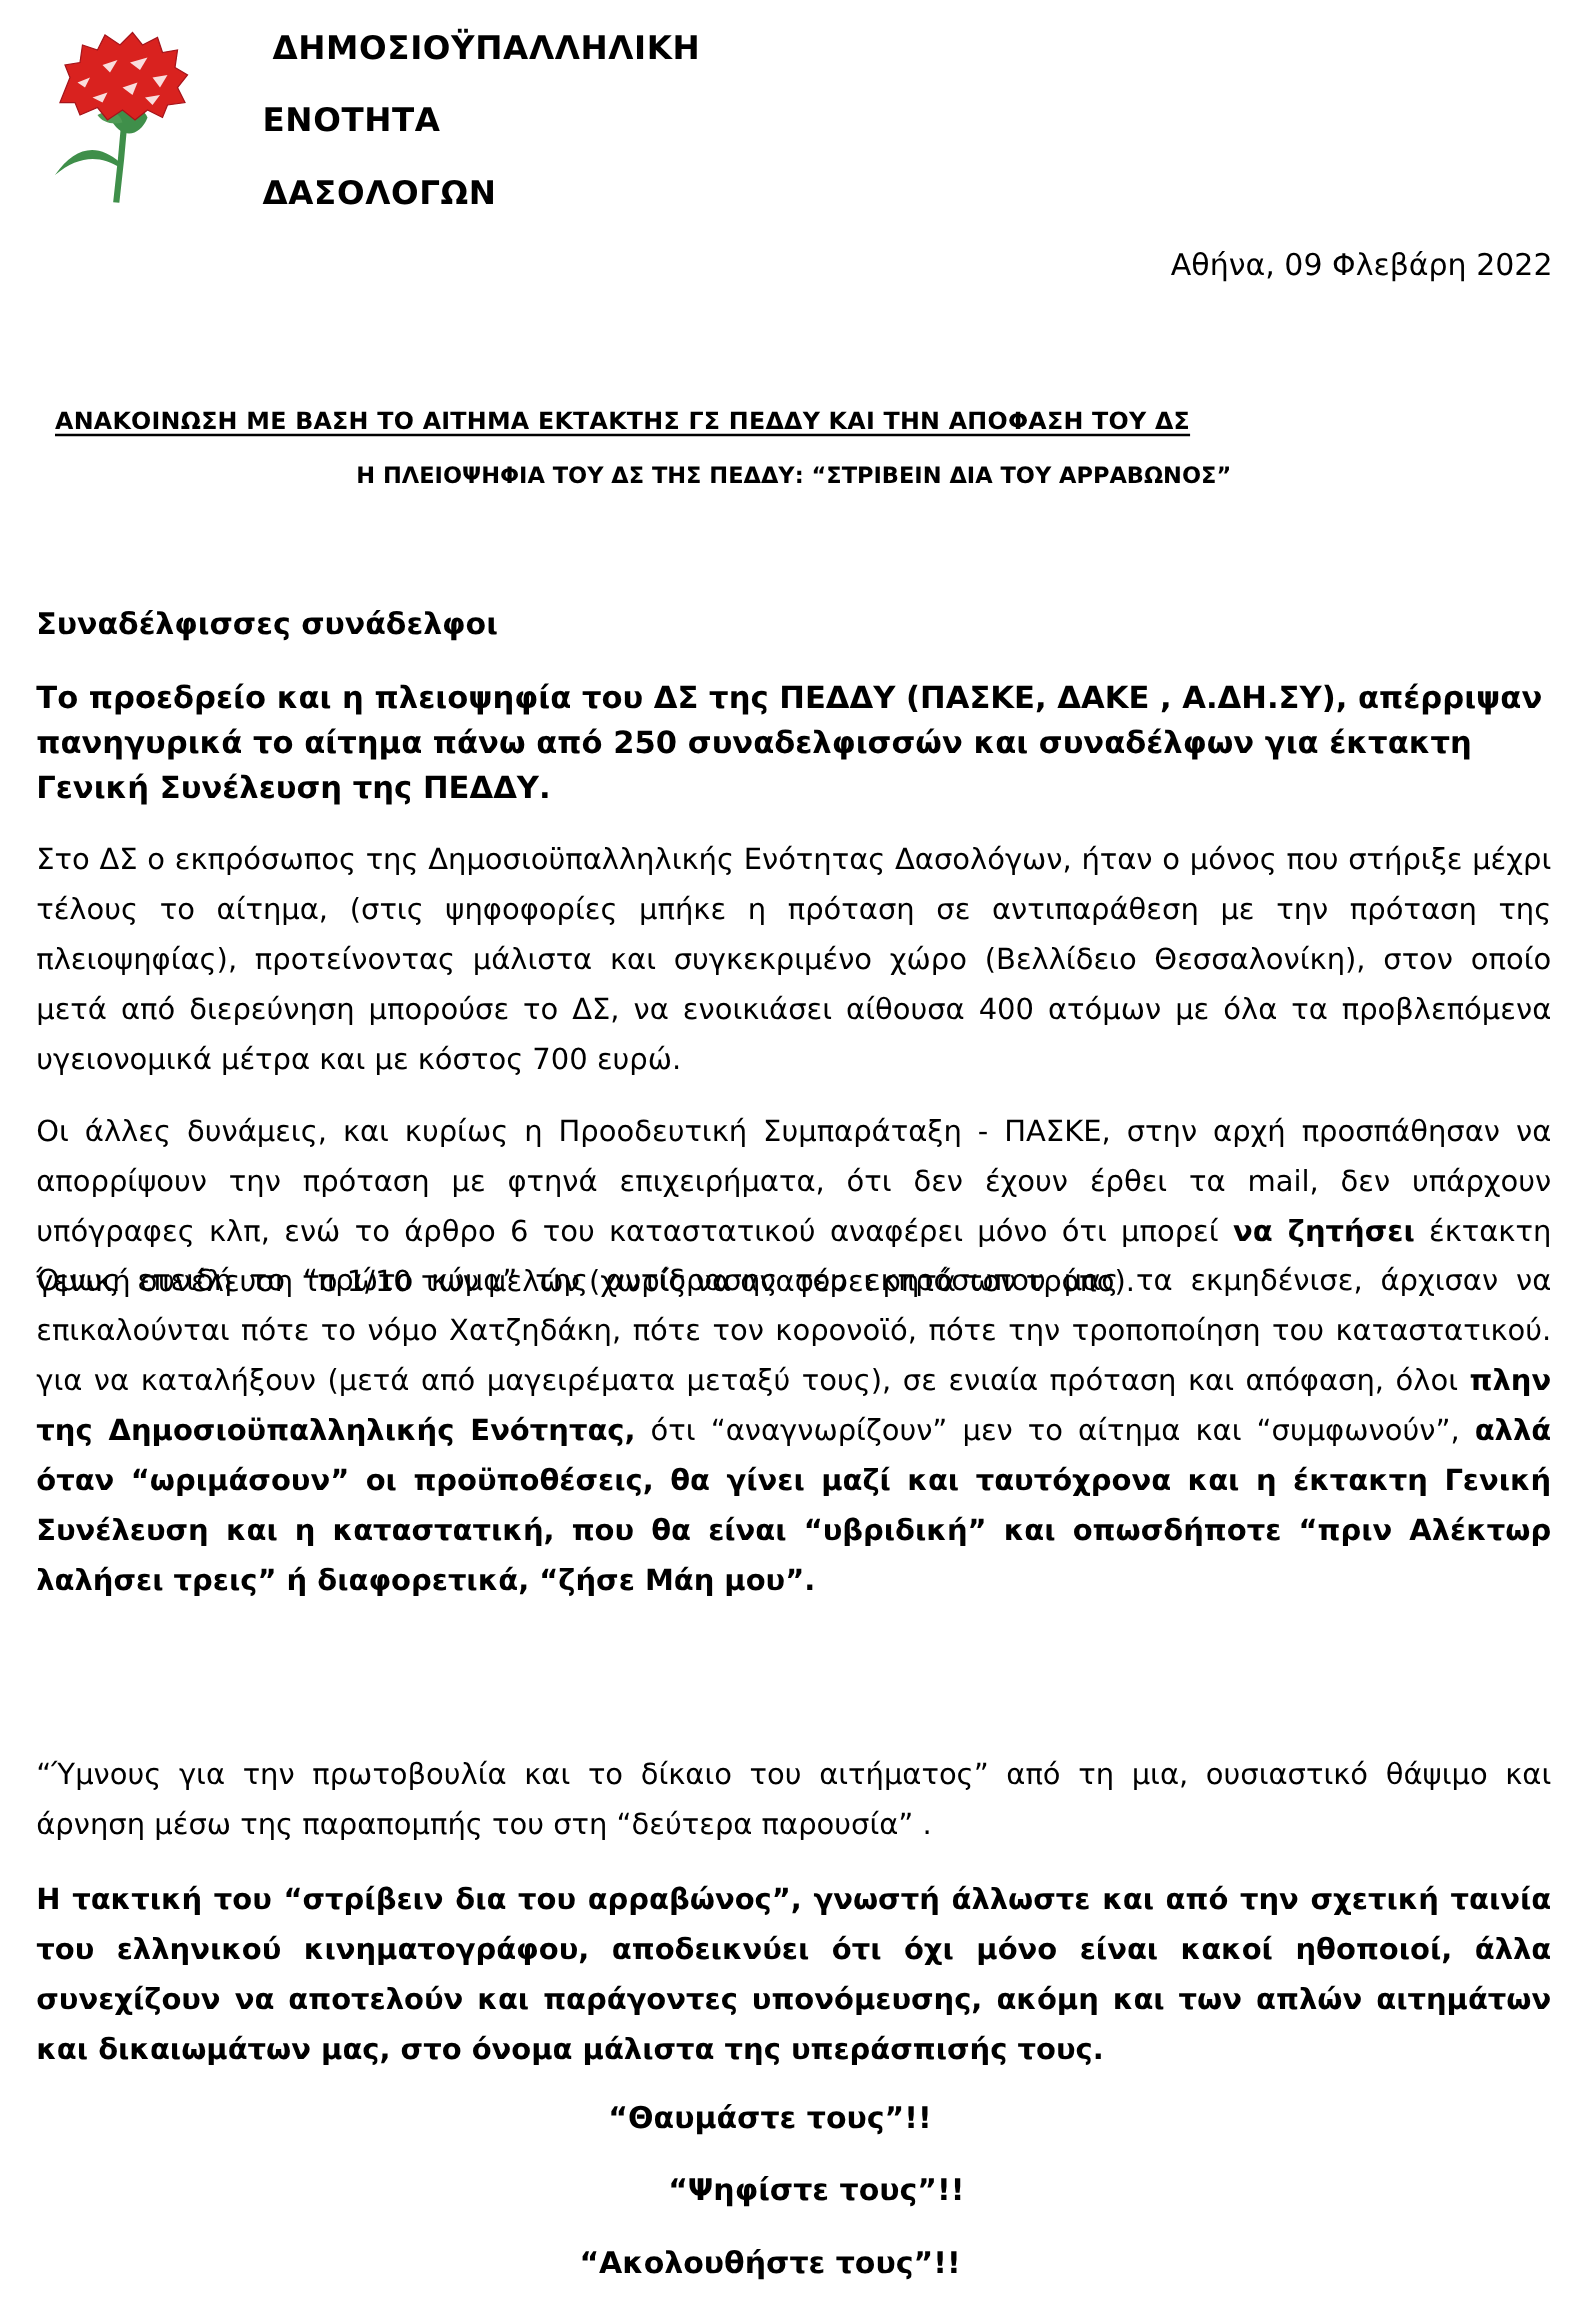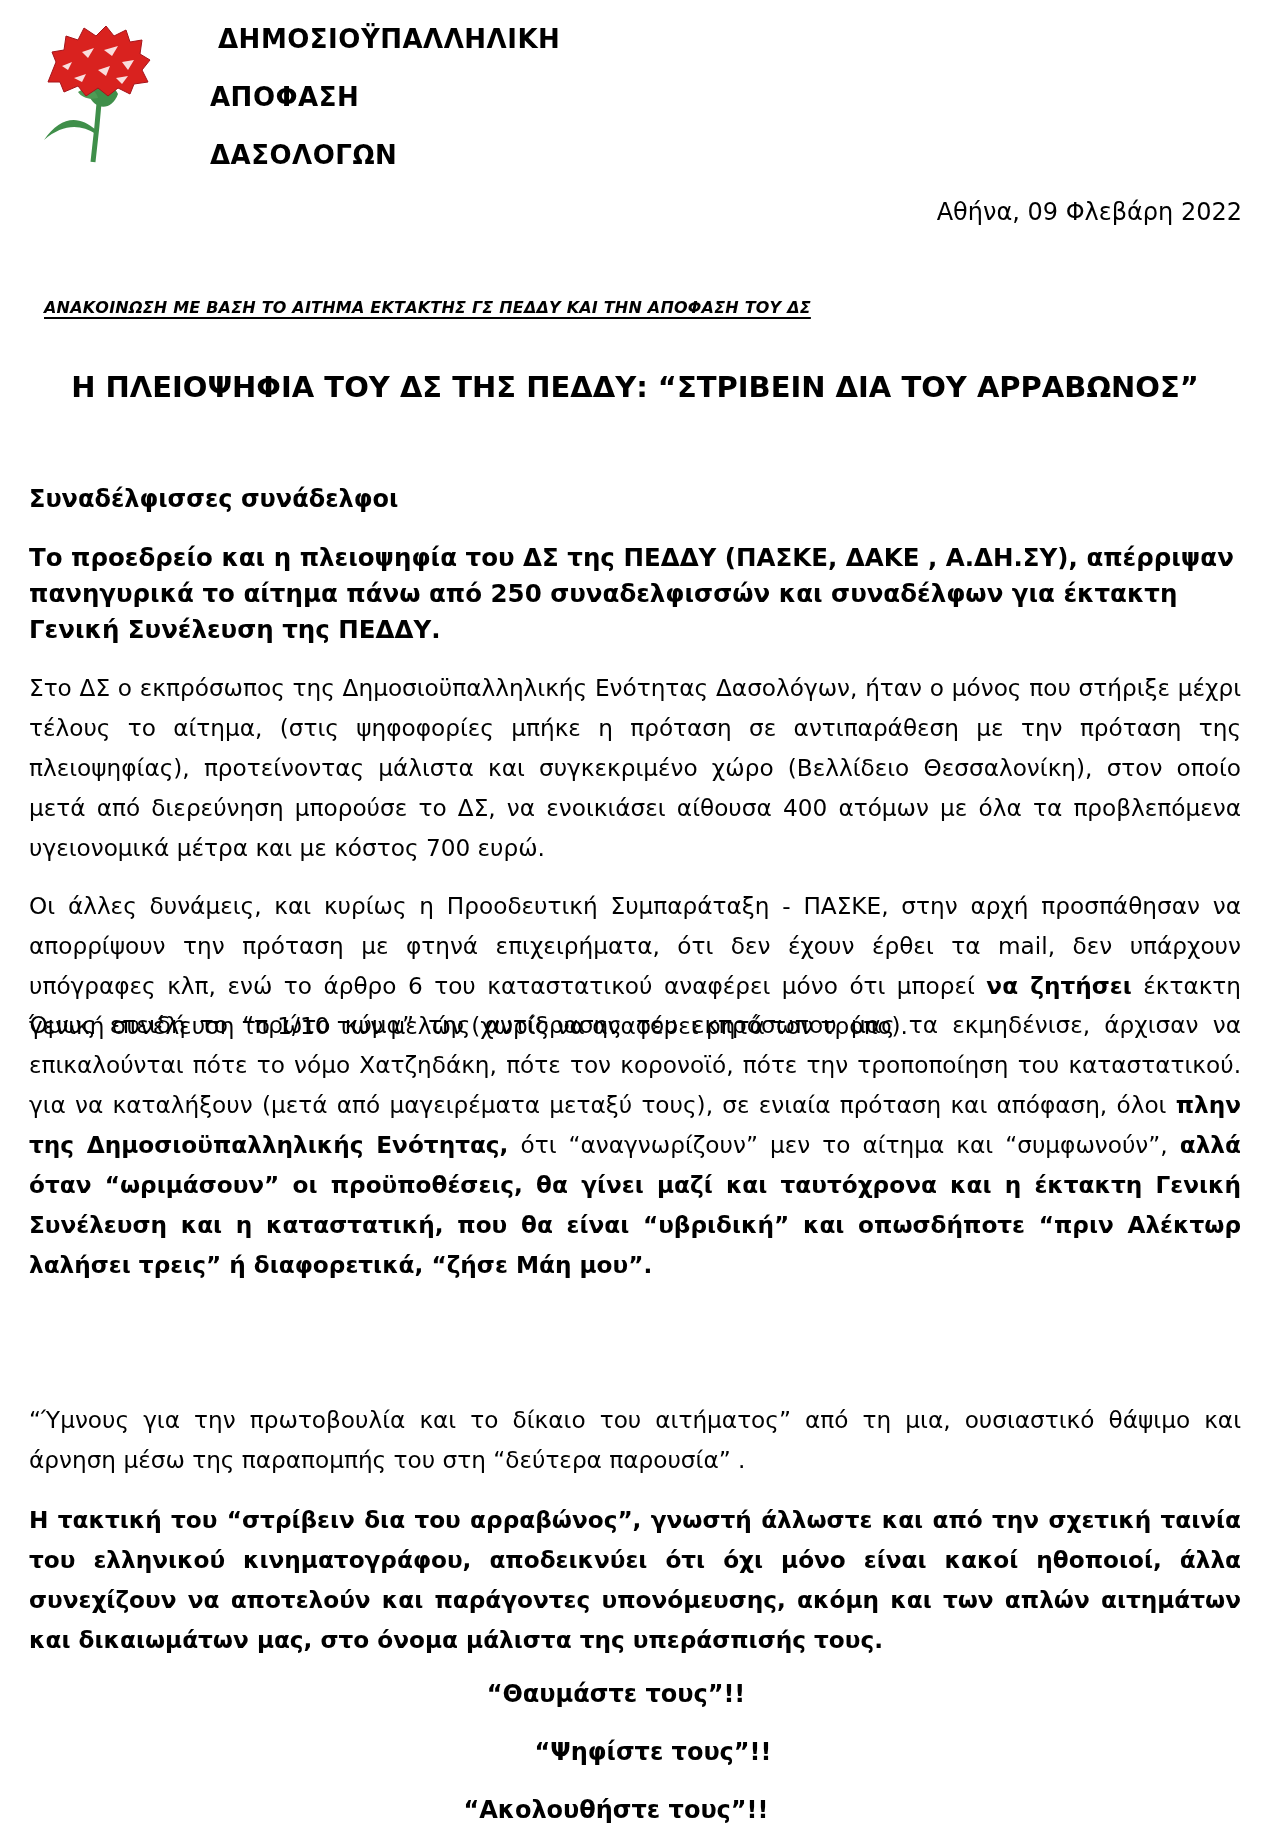--- a/index.html
+++ b/index.html
@@ -5,25 +5,25 @@
   html, body { margin: 0; padding: 0; background: #ffffff; }
   body { width: 1270px; height: 1839px; position: relative; overflow: hidden;
          font-family: "DejaVu Sans", sans-serif; color: #000; }
   .logo { position: absolute; left: 38px; top: 22px; width: 118px; height: 145px; }
   .org { position: absolute; font-weight: bold; font-size: 26px; letter-spacing: 0.5px;
          font-family: "DejaVu Sans", sans-serif; margin-left: 48px; }
   .org1 { left: 170px; top: 24px; }
   .org2 { left: 162px; top: 82px; }
   .org3 { left: 162px; top: 140px; text-align: center; }
   .date { position: absolute; right: 28px; top: 198px; font-size: 24px; }
-  .title1 { position: absolute; left: 44px; top: 298px; font-size: 16px; font-weight: bold;
+  .title1 { position: absolute; left: 44px; top: 326px; font-size: 19px; font-weight: bold;
             text-decoration: underline; text-decoration-thickness: 2px; text-underline-offset: 4px;
-            white-space: nowrap; letter-spacing: 0.2px; font-style: italic; }
+            white-space: nowrap; letter-spacing: 0.2px; }
   .title2 { position: absolute; left: 0; width: 1270px; text-align: center; top: 370px;
-            font-size: 29px; font-weight: bold; white-space: nowrap; }
+            font-size: 18px; font-weight: bold; white-space: nowrap; }
   .greet { position: absolute; left: 29px; top: 485px; font-size: 24px; font-weight: bold; }
   .lead { position: absolute; left: 29px; width: 1212px; top: 540px; text-align: left;
           font-size: 24.5px; font-weight: bold; line-height: 36px; }
   .para { position: absolute; left: 29px; width: 1212px; font-size: 23.2px; line-height: 40px;
           text-align: justify; text-align-last: left; }
   .p1 { top: 668px; }
   .p2 { top: 886px; }
   .p3 { top: 1005px; }
   .p4 { top: 1400px; }
   .p5 { top: 1500px; font-weight: bold; font-size: 23.2px; }
@@ -53,21 +53,21 @@
       <path d="M66 28 L80 24 L74 34 Z"></path>
       <path d="M84 40 L96 38 L90 48 Z"></path>
       <path d="M36 56 L48 52 L44 60 Z"></path>
       <path d="M60 48 L72 44 L68 54 Z"></path>
       <path d="M78 56 L90 54 L84 62 Z"></path>
     </g>
   </svg>
 </div>
 
 <div class="org org1">ΔΗΜΟΣΙΟΫΠΑΛΛΗΛΙΚΗ</div>
-<div class="org org2">ΑΠΟΦΑΣΗ</div>
+<div class="org org2">ΕΝΟΤΗΤΑ</div>
 <div class="org org3">ΔΑΣΟΛΟΓΩΝ</div>
 
 <div class="date">Αθήνα, 09 Φλεβάρη 2022</div>
 
 <div class="title1">ΑΝΑΚΟΙΝΩΣΗ ΜΕ ΒΑΣΗ ΤΟ ΑΙΤΗΜΑ ΕΚΤΑΚΤΗΣ ΓΣ ΠΕΔΔΥ ΚΑΙ ΤΗΝ ΑΠΟΦΑΣΗ ΤΟΥ ΔΣ</div>
 <div class="title2">Η ΠΛΕΙΟΨΗΦΙΑ ΤΟΥ ΔΣ ΤΗΣ ΠΕΔΔΥ: “ΣΤΡΙΒΕΙΝ ΔΙΑ ΤΟΥ ΑΡΡΑΒΩΝΟΣ”</div>
 
 <div class="greet">Συναδέλφισσες συνάδελφοι</div>
 
 <div class="lead">Το προεδρείο και η πλειοψηφία του ΔΣ της ΠΕΔΔΥ (ΠΑΣΚΕ, ΔΑΚΕ , Α.ΔΗ.ΣΥ), απέρριψαν πανηγυρικά το αίτημα πάνω από 250 συναδελφισσών και συναδέλφων για έκτακτη Γενική Συνέλευση της ΠΕΔΔΥ.</div>

